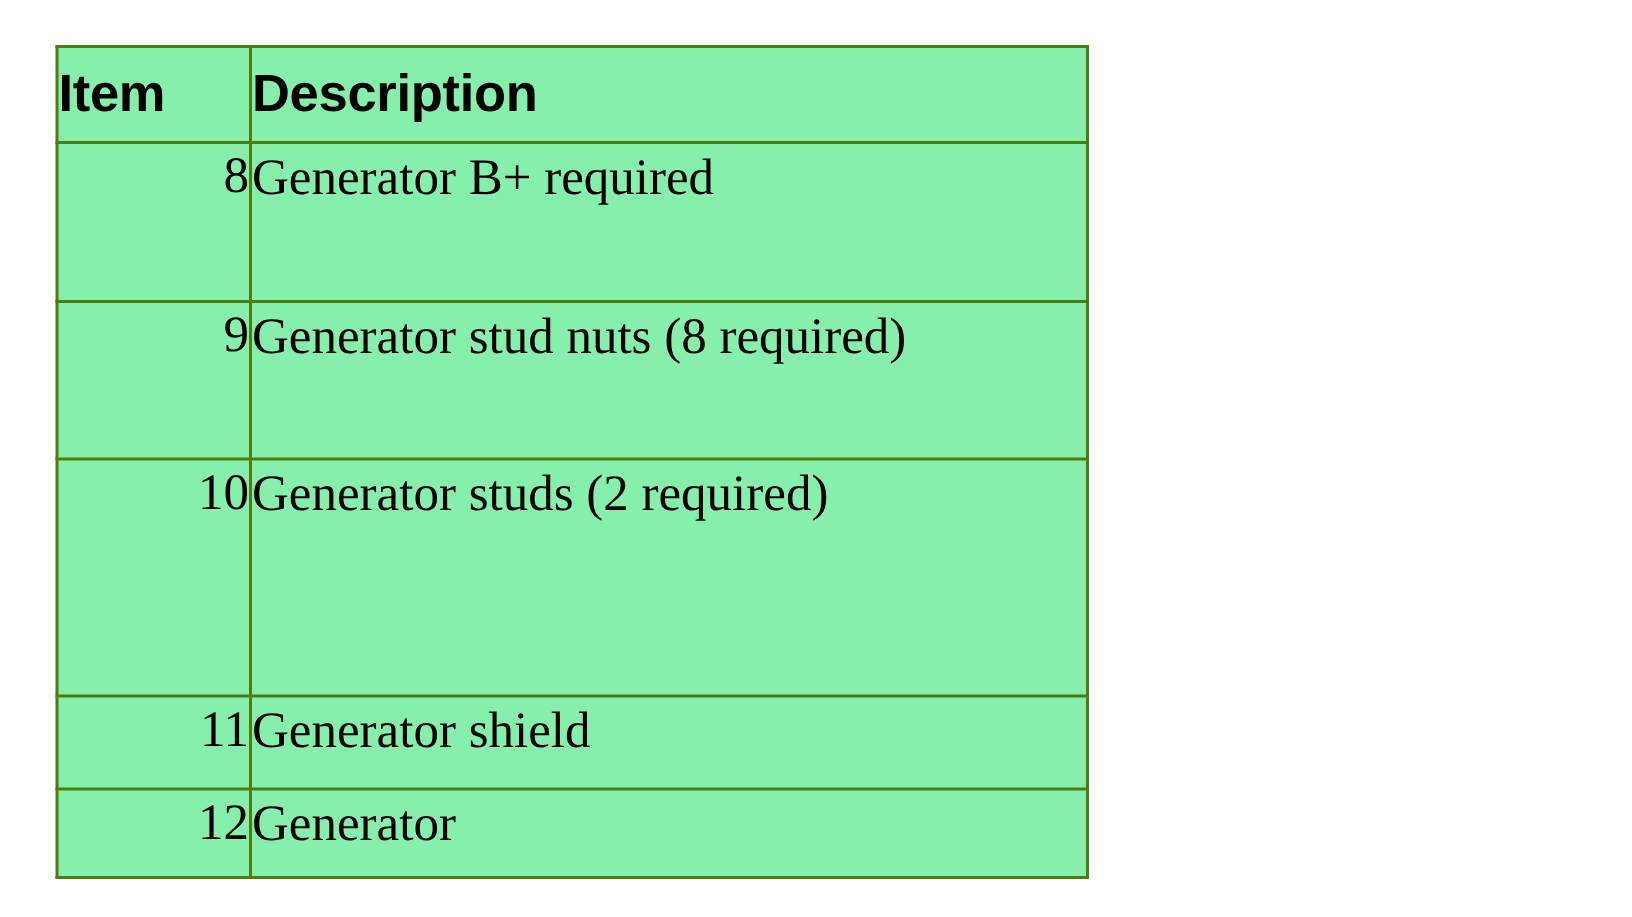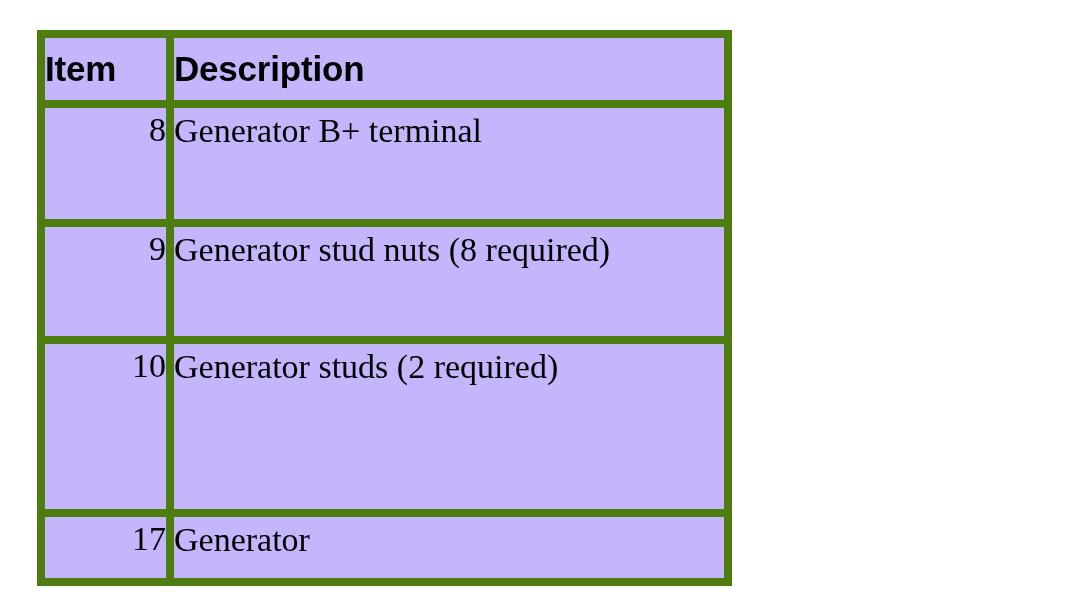--- a/index.html
+++ b/index.html
@@ -27,22 +27,22 @@
   table.parts-table {
     border-collapse: collapse;
     table-layout: fixed;
     width: 687px;
     height: 556px;
     background: #ffffff;
   }
 
   table.parts-table td,
   table.parts-table th {
-    border: 8px solid #4d7c0f;
-    background: #c4b5fd;
+    border: 2px solid #4d7c0f;
+    background: #86efac;
     padding: 0;
     vertical-align: top;
     color: #000000;
   }
 
   col.col-item { width: 129px; }
   col.col-desc { width: 558px; }
 
   
   tr.header-row th {
@@ -96,29 +96,33 @@
     </colgroup>
     <thead>
       <tr class="header-row">
         <th class="head-item">Item</th>
         <th class="head-desc">Description</th>
       </tr>
     </thead>
     <tbody>
       <tr data-row="8">
         <td class="cell-item">8</td>
-        <td class="cell-desc">Generator B+ terminal</td>
+        <td class="cell-desc">Generator B+ required</td>
       </tr>
       <tr data-row="9">
         <td class="cell-item">9</td>
         <td class="cell-desc">Generator stud nuts (8 required)</td>
       </tr>
       <tr data-row="10">
         <td class="cell-item">10</td>
         <td class="cell-desc">Generator studs (2 required)</td>
       </tr>
+      <tr data-row="11">
+        <td class="cell-item">11</td>
+        <td class="cell-desc">Generator shield</td>
+      </tr>
       <tr data-row="12">
-        <td class="cell-item">17</td>
+        <td class="cell-item">12</td>
         <td class="cell-desc">Generator</td>
       </tr>
     </tbody>
   </table>
 </div>
 
 </body></html>

